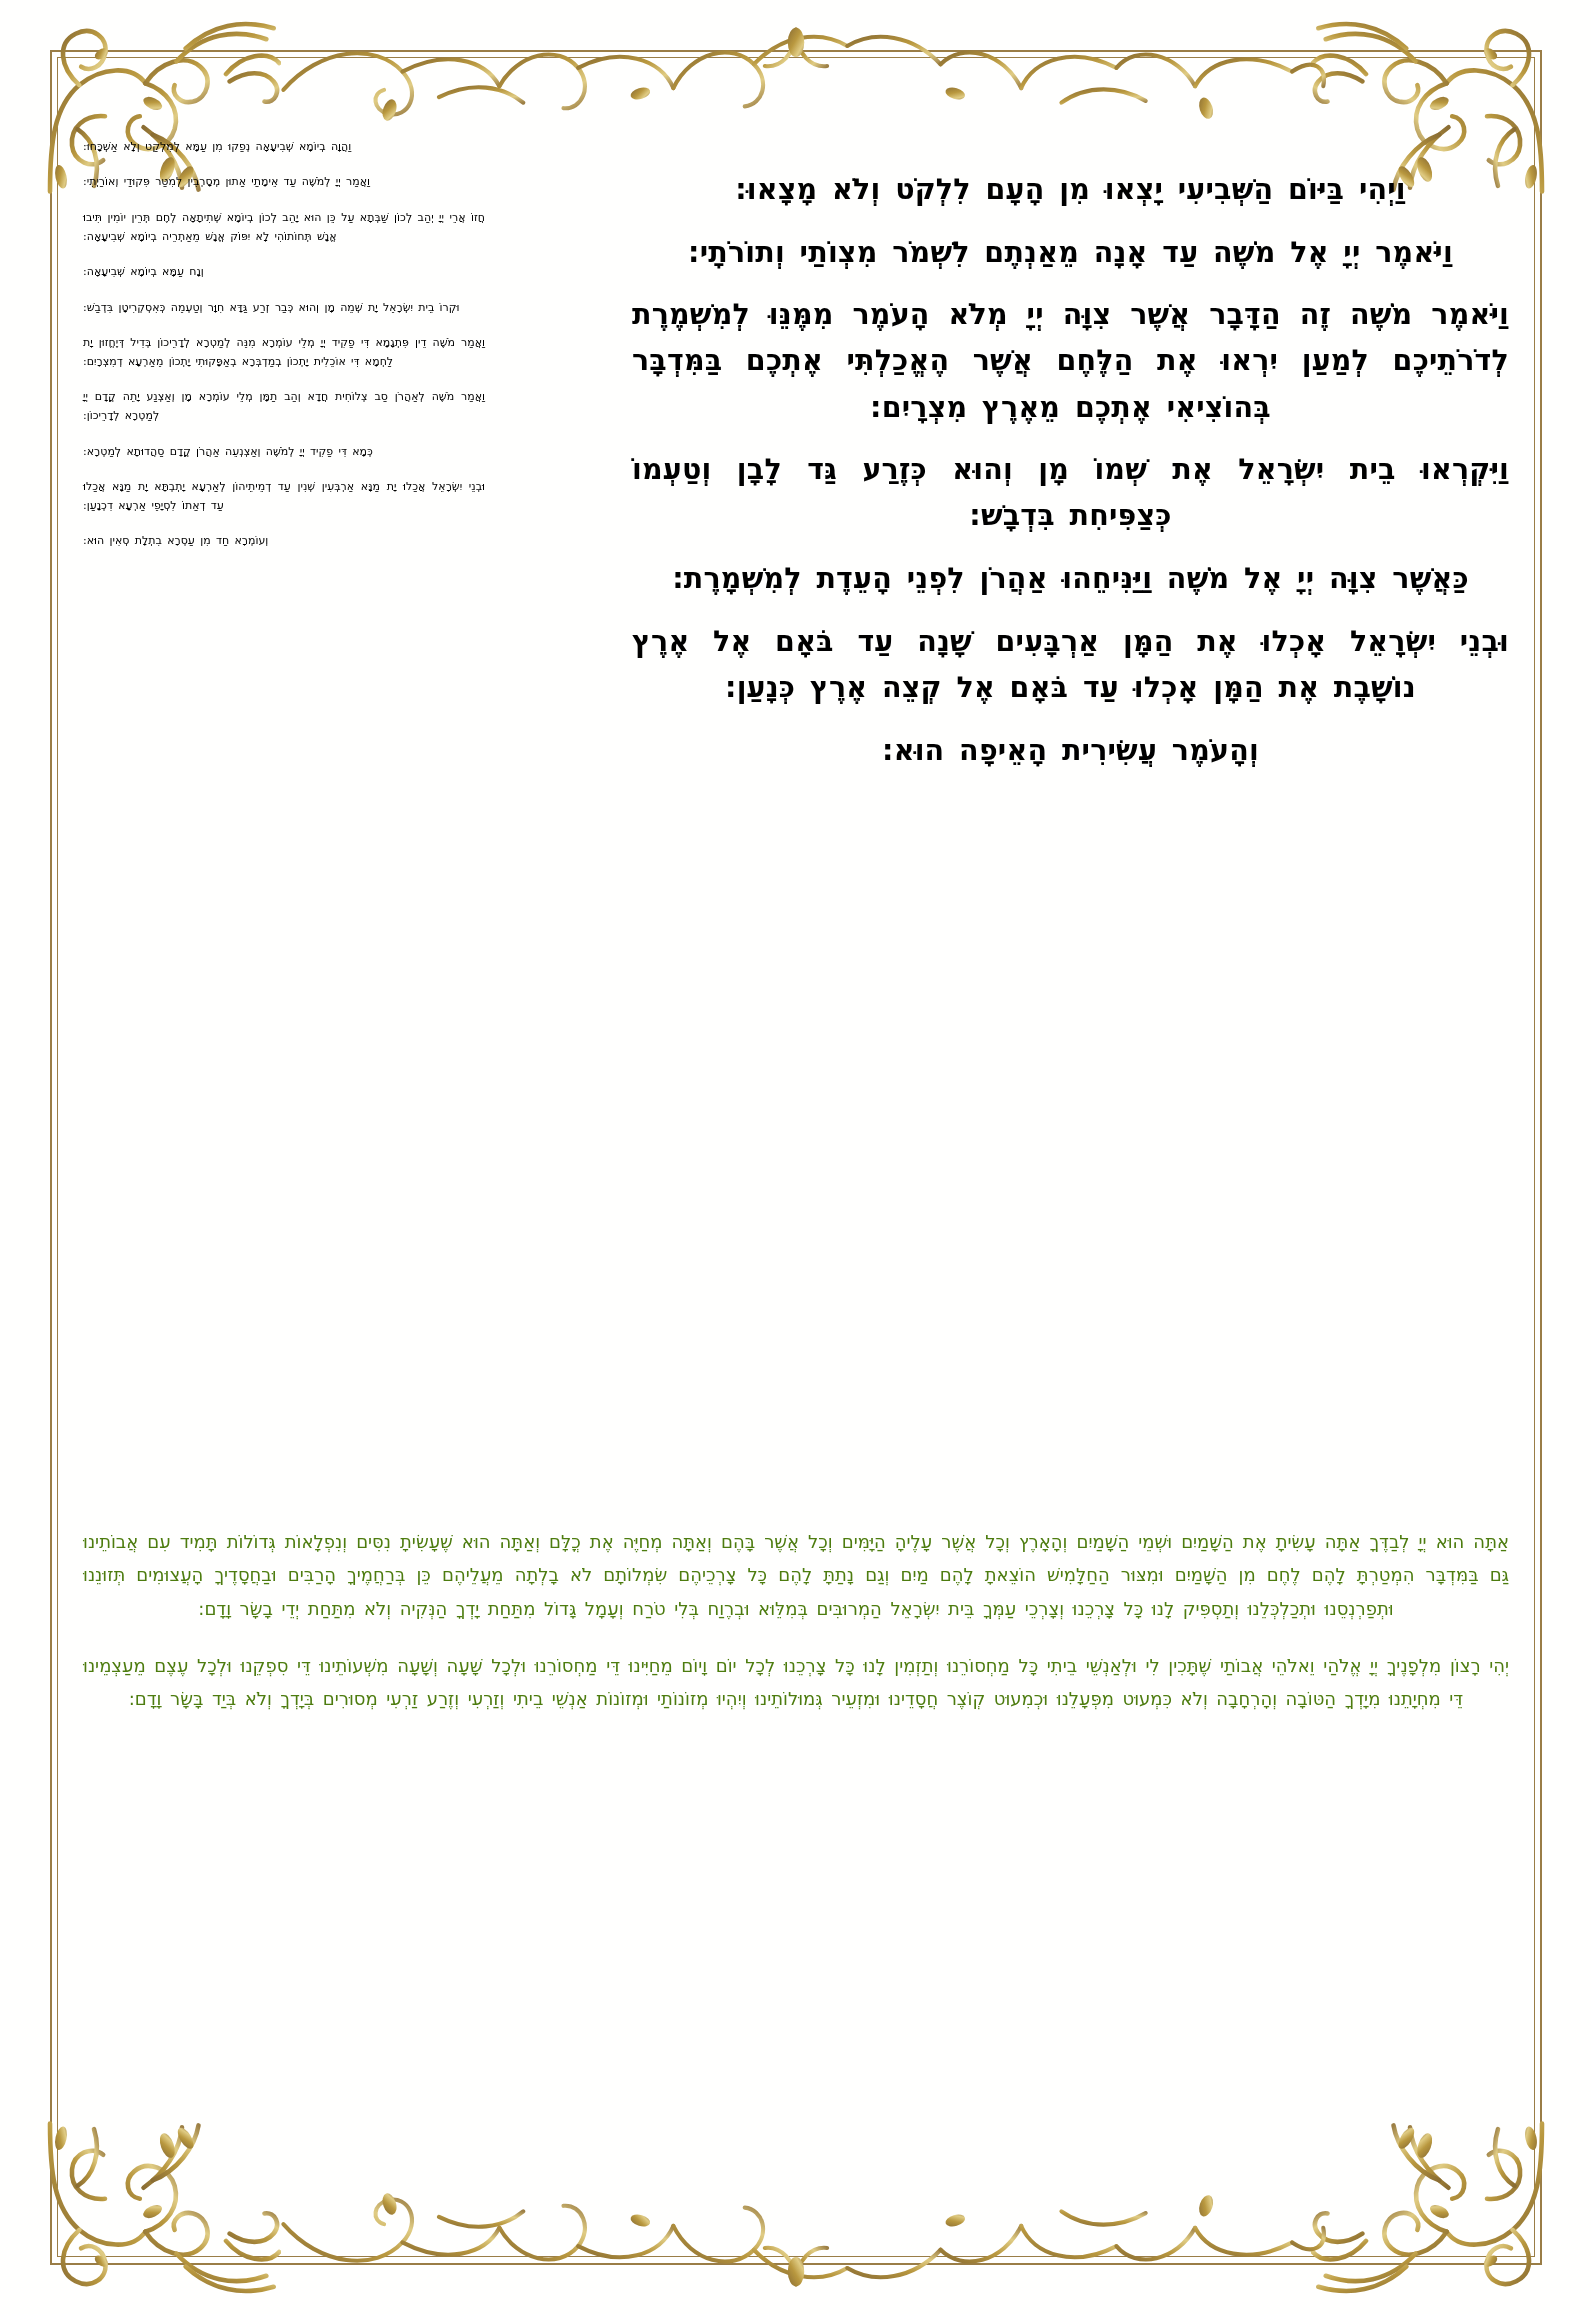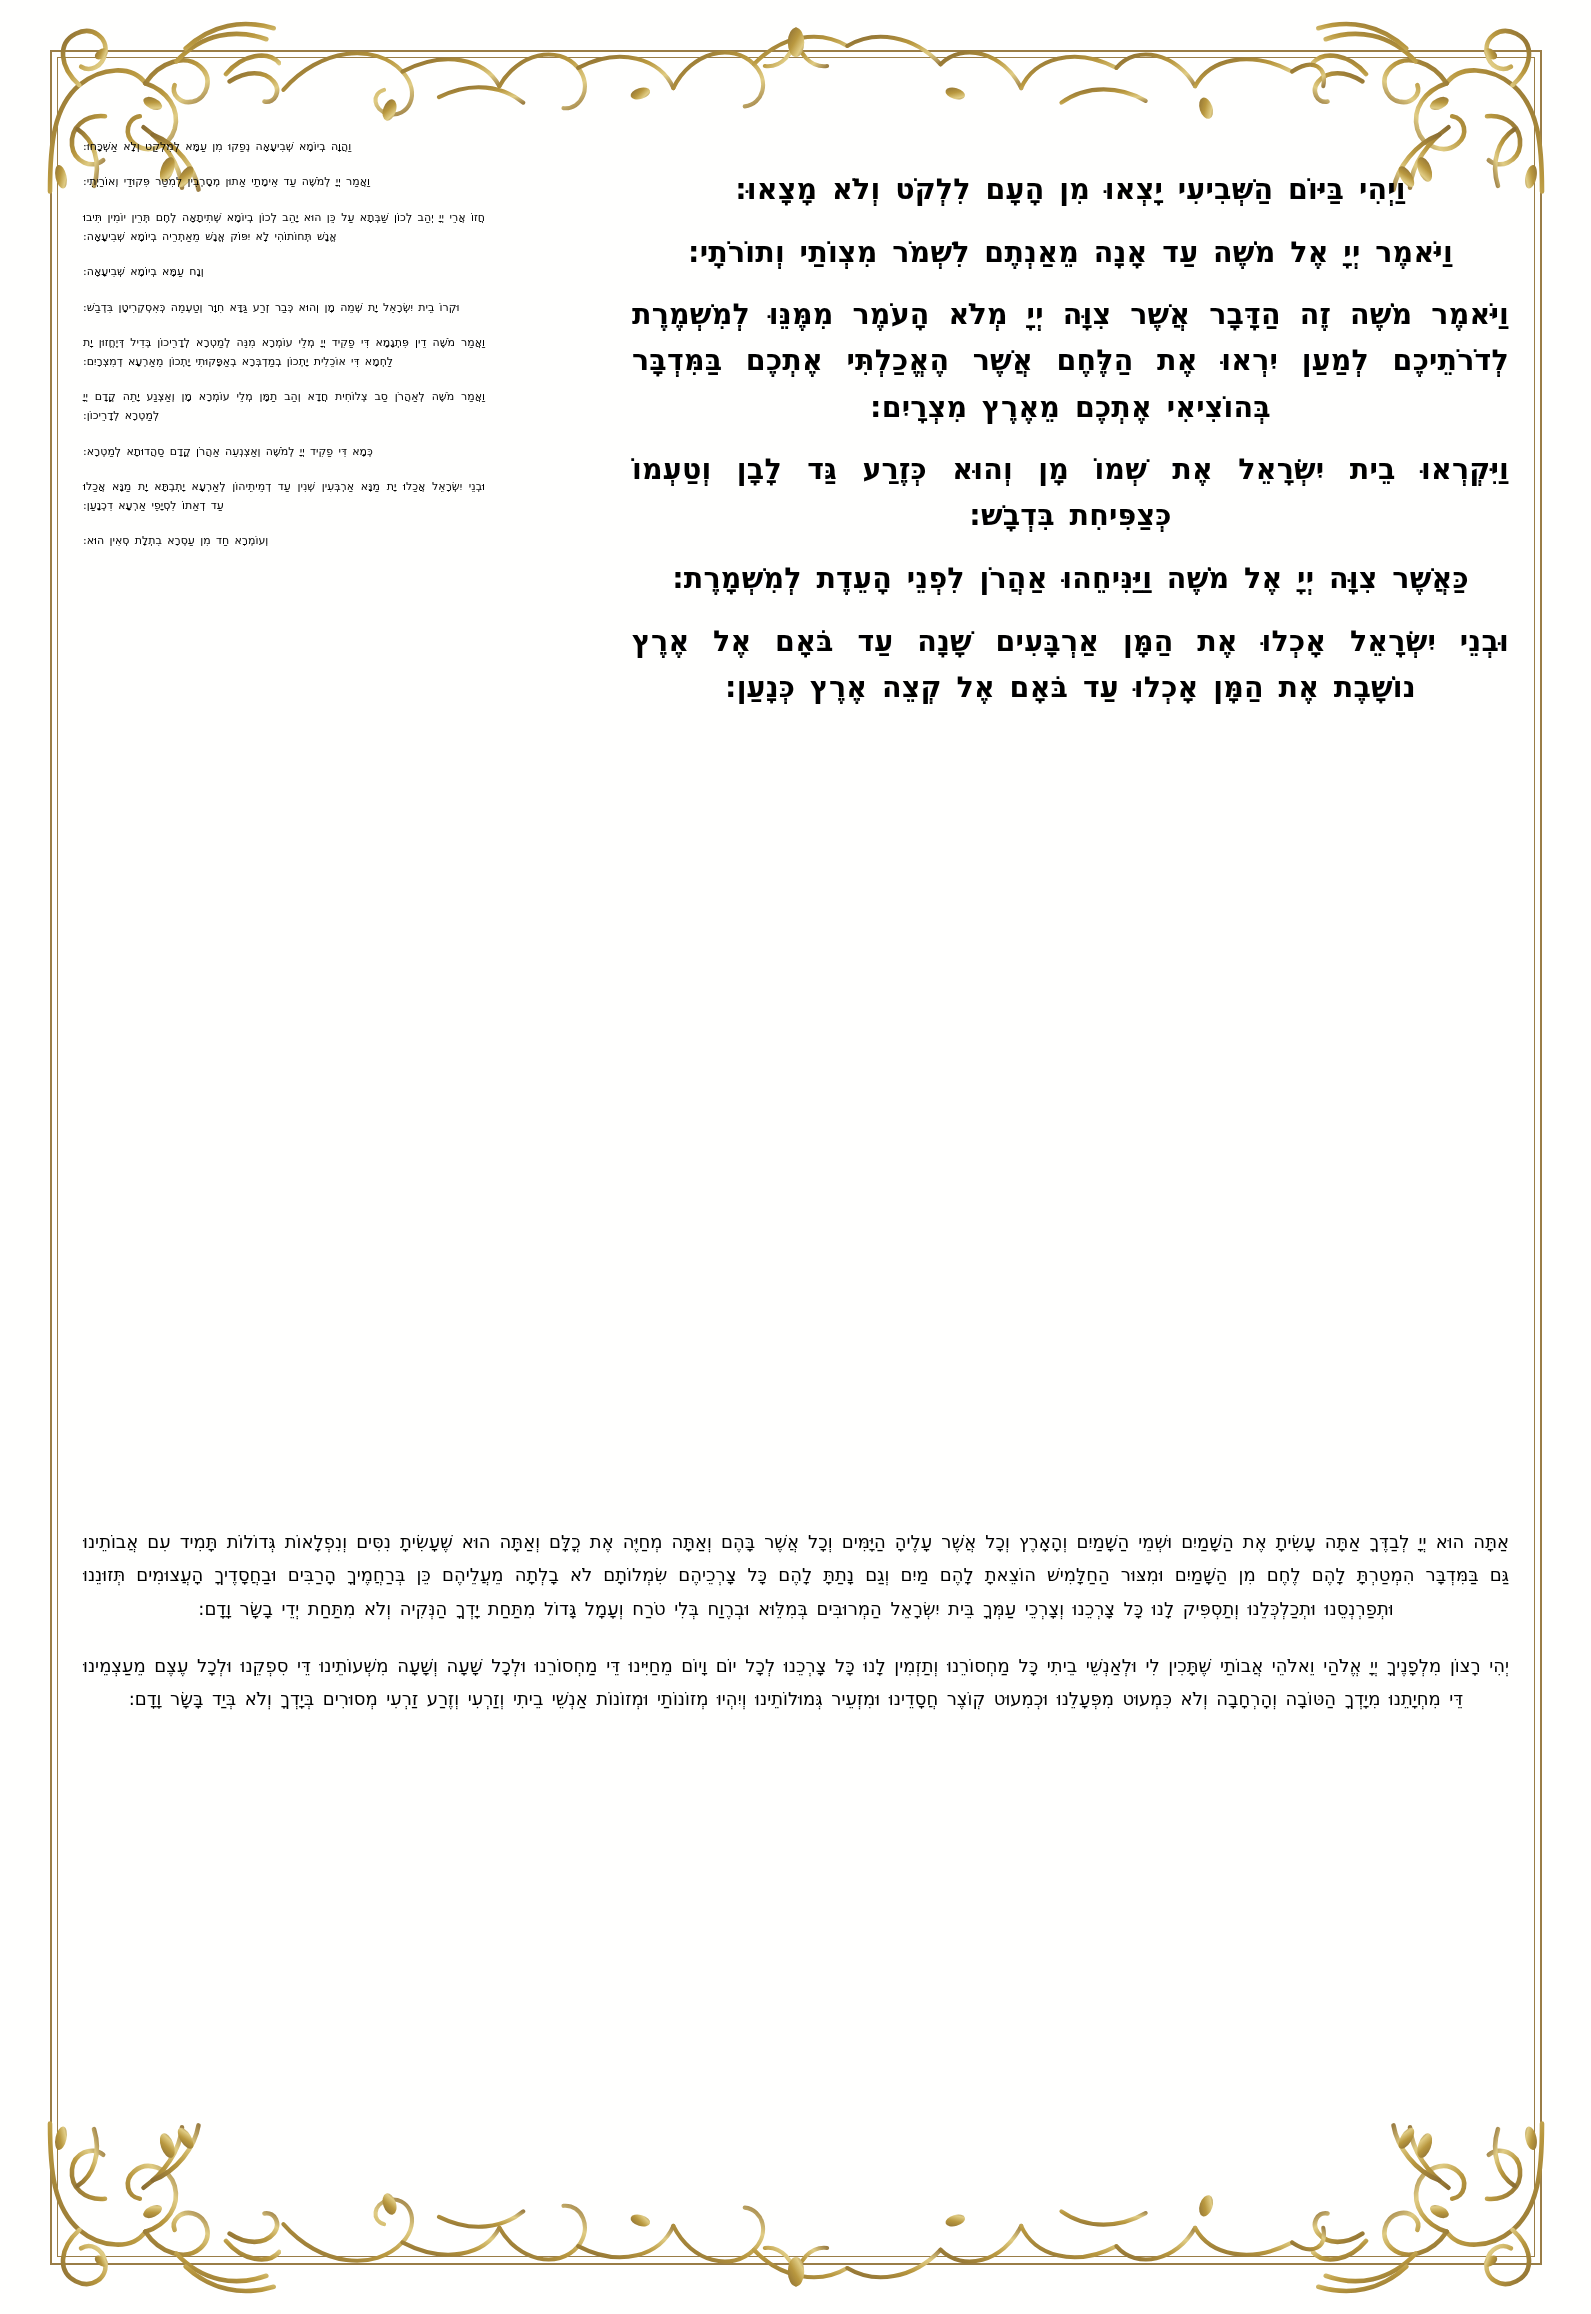--- a/index.html
+++ b/index.html
@@ -110,21 +110,21 @@
     left: 0;
     width: 1426px;
     direction: rtl;
     text-align: justify;
     text-align-last: center;
   }
   .para-full {
     font-family: "DejaVu Sans", sans-serif;
     font-size: 18px;
     line-height: 1.85;
-    color: #000000;
+    color: #4d7c0f;
     margin: 0 0 24px 0;
     word-spacing: 2.8px;
   }
 </style>
 </head>
 <body>
 
 <div class="page">
 
   <div class="frame-line-outer"></div>
@@ -306,20 +306,21 @@
 
     <div class="two-col">
 
       <div class="col-main">
         <p class="verse-main">וַיְהִי בַּיּוֹם הַשְּׁבִיעִי יָצְאוּ מִן הָעָם לִלְקֹט וְלֹא מָצָאוּ:</p>
         <p class="verse-main">וַיֹּאמֶר יְיָ אֶל מֹשֶׁה עַד אָנָה מֵאַנְתֶם לִשְׁמֹר מִצְוֹתַי וְתוֹרֹתָי:</p>
         <p class="verse-main">וַיֹּאמֶר מֹשֶׁה זֶה הַדָּבָר אֲשֶׁר צִוָּה יְיָ מְלֹא הָעֹמֶר מִמֶּנֵּוּ לְמִשְׁמֶרֶת לְדֹרֹתֵיכֶם לְמַעַן יִרְאוּ אֶת הַלֶּחֶם אֲשֶׁר הֶאֱכַלְתִּי אֶתְכֶם בַּמִּדְבָּר בְּהוֹצִיאִי אֶתְכֶם מֵאֶרֶץ מִצְרָיִם:</p>
         <p class="verse-main">וַיִּקְרְאוּ בֵית יִשְׂרָאֵל אֶת שְׁמוֹ מָן וְהוּא כְּזֶרַע גַּד לָבָן וְטַעְמוֹ כְּצַפִּיחִת בִּדְבָשׁ:</p>
         <p class="verse-main">כַּאֲשֶׁר צִוָּה יְיָ אֶל מֹשֶׁה וַיַּנִּיחֵהוּ אַהֲרֹן לִפְנֵי הָעֵדֶת לְמִשְׁמָרֶת:</p>
         <p class="verse-main">וּבְנֵי יִשְׂרָאֵל אָכְלוּ אֶת הַמָּן אַרְבָּעִים שָׁנָה עַד בֹּאָם אֶל אֶרֶץ נוֹשָׁבֶת אֶת הַמָּן אָכְלוּ עַד בֹּאָם אֶל קְצֵה אֶרֶץ כְּנָעַן:</p>
+        <p class="verse-main">וְהָעֹמֶר עֲשִׂירִית הָאֵיפָה הוּא:</p>
       </div>
 
       <div class="col-side">
         <p class="verse-side">וַהֲוָה בְיוֹמָא שְׁבִיעָאָה נְפַקוּ מִן עַמָּא לְמִלְקַט וְלָא אַשְׁכָּחוּ:</p>
         <p class="verse-side">וַאֲמַר יְיָ לְמֹשֶׁה עַד אֵימָתַי אַתוּן מְסָרְבִין לְמִטַּר פִּקוּדַי וְאוֹרַיְתִי:</p>
         <p class="verse-side">חֲזוֹ אֲרֵי יְיָ יְהַב לְכוֹן שַׁבְּתָא עַל כֵּן הוּא יָהֵב לְכוֹן בְיוֹמָא שְׁתִיתָאָה לְחֶם תְּרֵין יוֹמִין תִּיבוּ אֱנָשׁ תְּחוֹתוֹהִי לָא יִפּוֹק אֱנָשׁ מֵאַתְרֵיה בְיוֹמָא שְׁבִיעָאָה:</p>
         <p class="verse-side">וְנָח עַמָּא בְיוֹמָא שְׁבִיעָאָה:</p>
         <p class="verse-side">וּקְרוֹ בֵית יִשְׂרָאֵל יָת שְׁמֵה מָן וְהוּא כְּבַר זְרַע גַּדָּא חִוָּר וְטַעְמֵה כְּאִסְקְרִיטָן בִּדְבַשׁ:</p>
         <p class="verse-side">וַאֲמַר מֹשֶׁה דֵין פִּתְגָמָא דִּי פַקִיד יְיָ מְלֵי עוֹמְרָא מִנֵּה לְמַטְרָא לְדָרֵיכוֹן בְּדִיל דְּיֶחֱזוּן יָת לַחְמָא דִּי אוֹכֵלִית יָתְכוֹן בְמַדְבְּרָא בְאַפָּקוּתִי יָתְכוֹן מֵאַרְעָא דְמִצְרָיִם:</p>
         <p class="verse-side">וַאֲמַר מֹשֶׁה לְאַהֲרֹן סַב צְלוֹחִית חֲדָא וְהַב תַמָּן מְלֵי עוֹמְרָא מָן וְאַצְנַע יָתֵה קֳדָם יְיָ לְמַטְרָא לְדָרֵיכוֹן:</p>

